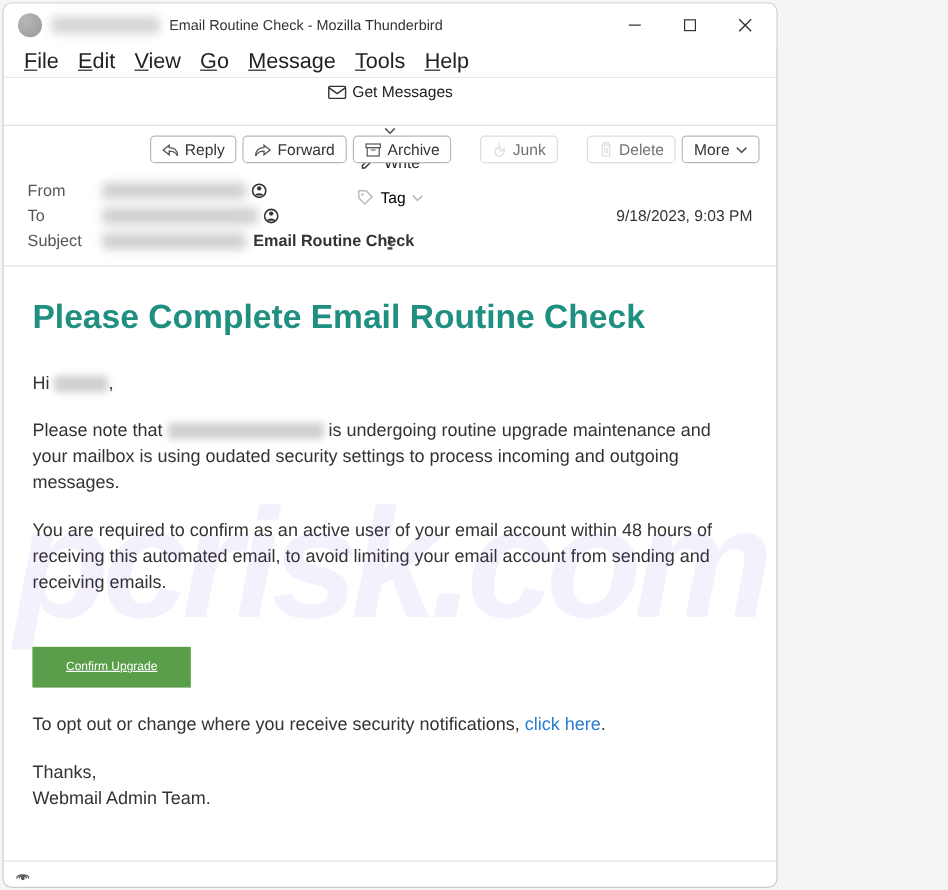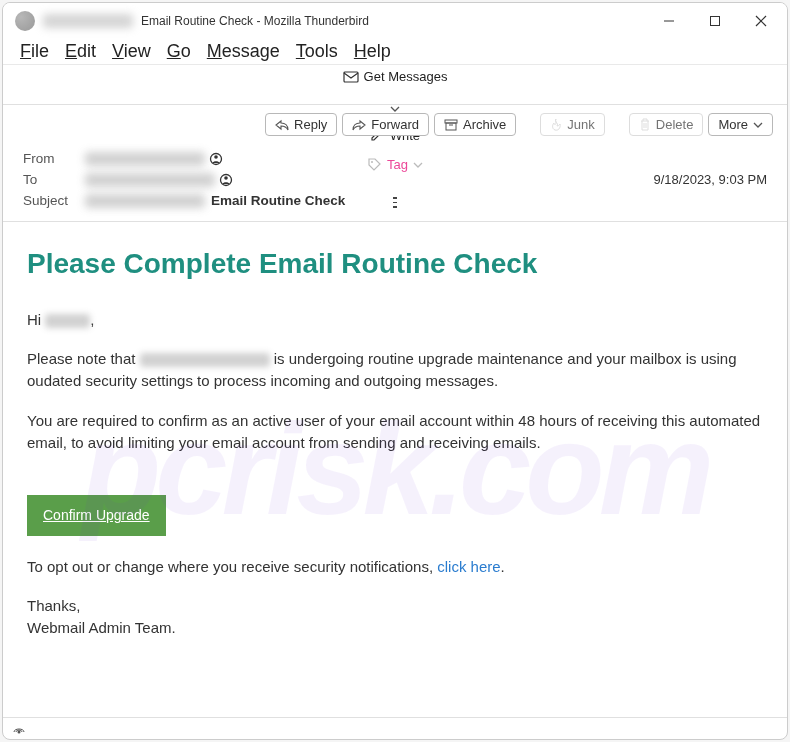--- a/index.html
+++ b/index.html
@@ -1,17 +1,17 @@
 <!DOCTYPE html>
 <html><head>
 <meta charset="utf-8">
 <style>
 * { margin: 0; padding: 0; box-sizing: border-box; font-family: "Segoe UI", Arial, sans-serif; }
 body { background: #f5f5f5; width: 790px; height: 742px; overflow: hidden; position: relative; }
-.window { background: #fff; border: 1px solid #ccc; border-radius: 8px; width: 786px; height: 738px; margin: 2px; display: flex; flex-direction: column; overflow: hidden; position: relative; }
+.window { background: #fff; border: 1px solid #ccc; border-radius: 8px; width: 646px; height: 738px; margin: 2px; display: flex; flex-direction: column; overflow: hidden; position: relative; }
 .titlebar { height: 36px; display: flex; align-items: center; padding: 0 4px; background: #fff; }
 .app-icon { width: 20px; height: 20px; margin: 0 8px; background: radial-gradient(circle at 30% 30%, #888, #555); border-radius: 50%; filter: blur(0.5px); opacity: 0.6; }
 .title-blur { width: 90px; height: 14px; background: #aaa; filter: blur(4px); border-radius: 3px; margin-right: 8px; opacity: 0.5; }
 .title-text { font-size: 12px; color: #333; flex: 1; }
 .win-btns { display: flex; gap: 2px; margin-left: auto; }
 .win-btn { width: 44px; height: 32px; display: flex; align-items: center; justify-content: center; cursor: pointer; border-radius: 4px; }
 .menubar { height: 26px; display: flex; align-items: center; padding: 0 10px; gap: 2px; border-bottom: 1px solid #e9e9e9; }
 .menu-item { padding: 2px 7px; font-size: 18px; color: #222; cursor: pointer; border-radius: 3px; }
 .menu-item .ul { text-decoration: underline; }
 .toolbar { height: 40px; display: flex; align-items: center; padding: 0 8px; gap: 6px; border-bottom: 1px solid #e0e0e0; flex-direction: column; }
@@ -31,21 +31,21 @@
 .headers { padding: 4px 20px 10px 20px; border-bottom: 1px solid #e0e0e0; font-size: 13.5px; color: #333; }
 .h-row { display: flex; align-items: center; padding: 3px 0; }
 .h-label { width: 62px; color: #555; }
 .blur-pill { height: 14px; background: #999; filter: blur(4px); border-radius: 3px; opacity: 0.45; }
 .star { margin-left: 4px; }
 .h-date { margin-left: auto; color: #333; font-size: 13px; }
 .body-area { flex: 1; padding: 22px 24px; font-size: 15px; color: #333; overflow: auto; line-height: 1.45; position: relative; }
 .body-h1 { color: #1f8f80; font-size: 28px; font-weight: 700; margin-bottom: 24px; }
 .body-p { margin-bottom: 18px; }
 .inline-blur { display: inline-block; height: 14px; background: #999; filter: blur(3px); border-radius: 3px; opacity: 0.45; vertical-align: middle; }
-.confirm-btn { display: inline-block; background: #5a9e4a; color: #fff; text-decoration: underline; padding: 10px 16px; font-size: 14px; cursor: pointer; margin: 14px 0 20px 0; }
+.confirm-btn { display: inline-block; background: #5a9e4a; color: #fff; text-decoration: underline; padding: 10px 28px; font-size: 10px; cursor: pointer; margin: 14px 0 20px 0; }
 .link { color: #2a7ccf; cursor: pointer; }
 .statusbar { height: 22px; border-top: 1px solid #e0e0e0; display: flex; align-items: center; padding: 0 8px; font-size: 12px; color: #555; }
 .watermark { position:absolute; inset:0; display:flex; align-items:center; justify-content:center; pointer-events:none; opacity:0.06; font-size:130px; font-weight:700; color:#6d28d9; font-style:italic; letter-spacing:-6px; }
 svg { display: block; }
 </style>
 </head>
 <body>
 
 <div class="window">
 
@@ -96,21 +96,21 @@
       <svg width="10" height="10">
           <path d="M1 3 L5 7 L9 3" stroke="#555" fill="none" stroke-width="1.3"></path>
         </svg>
     </span>
     <span class="tb-btn">
       <svg width="15" height="15">
           <path d="M2 12 L4 12 L12 4 L10 2 L2 10 Z" stroke="#333" fill="none" stroke-width="1.2"></path>
         </svg>
       <span>Write</span>
     </span>
-    <span class="tb-btn" style="color:#ec4899">
+    <span class="tb-btn" style="color:#000000">
       <svg width="15" height="15">
           <path d="M2 2 L8 2 L13 7 L7 13 L2 8 Z" stroke="#bbb" fill="none" stroke-width="1.2"></path>
           <circle cx="5" cy="5" r="1" fill="#bbb"></circle>
         </svg>
       <span>Tag</span>
       <svg width="10" height="10">
           <path d="M1 3 L5 7 L9 3" stroke="#bbb" fill="none" stroke-width="1.3"></path>
         </svg>
     </span>
     <div class="spacer"></div>

